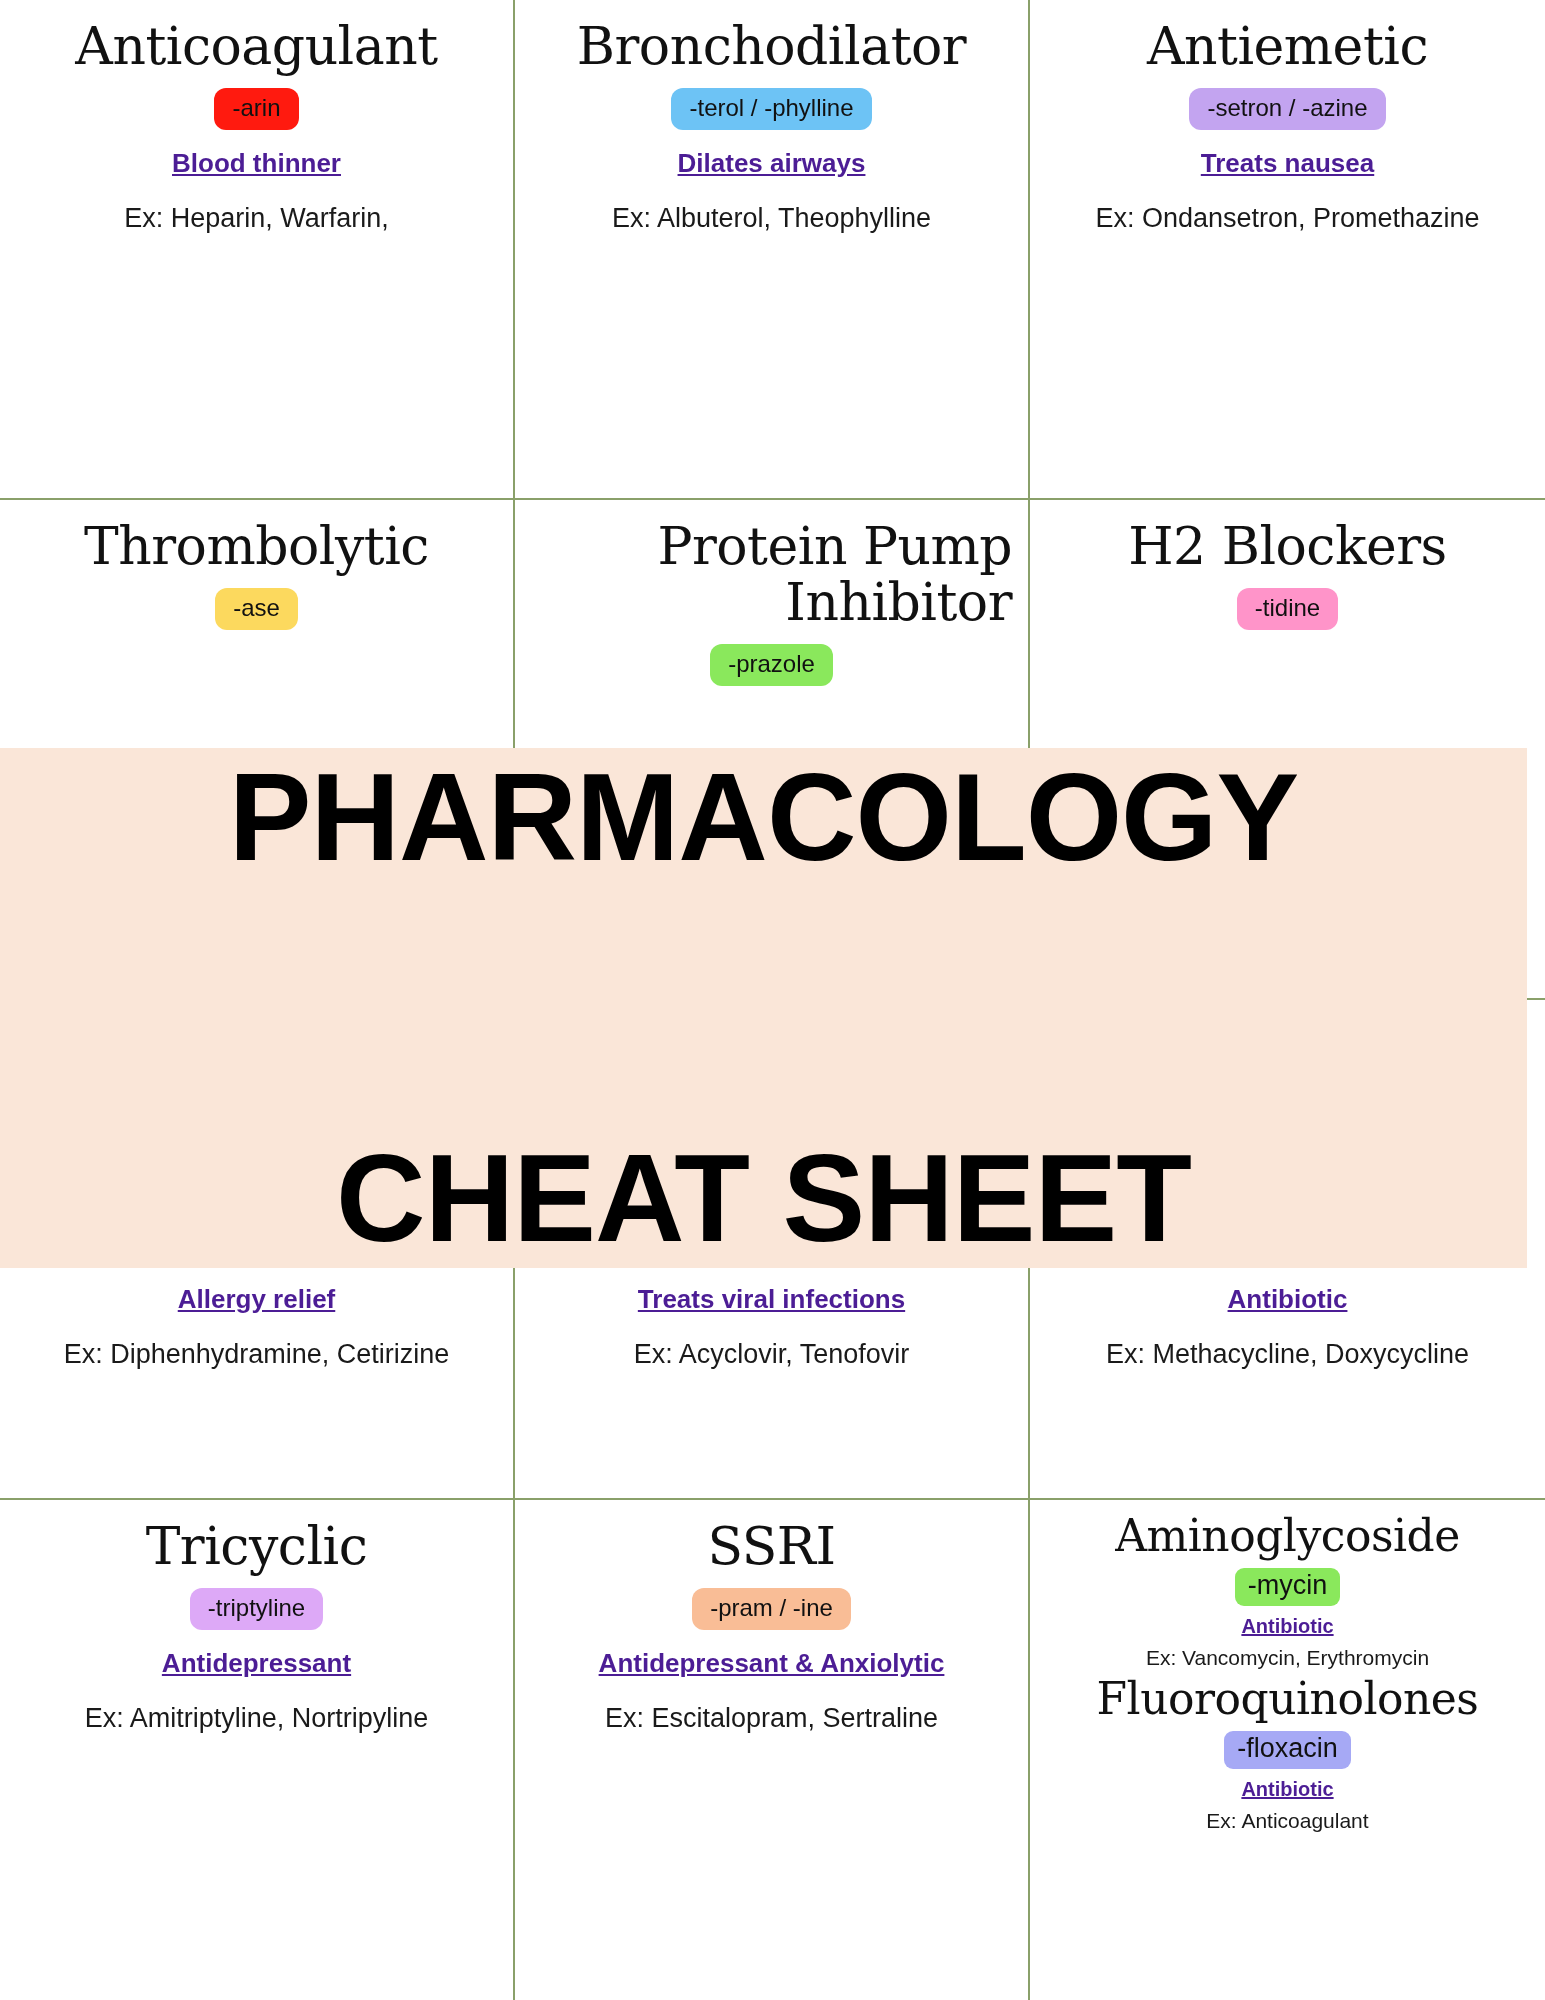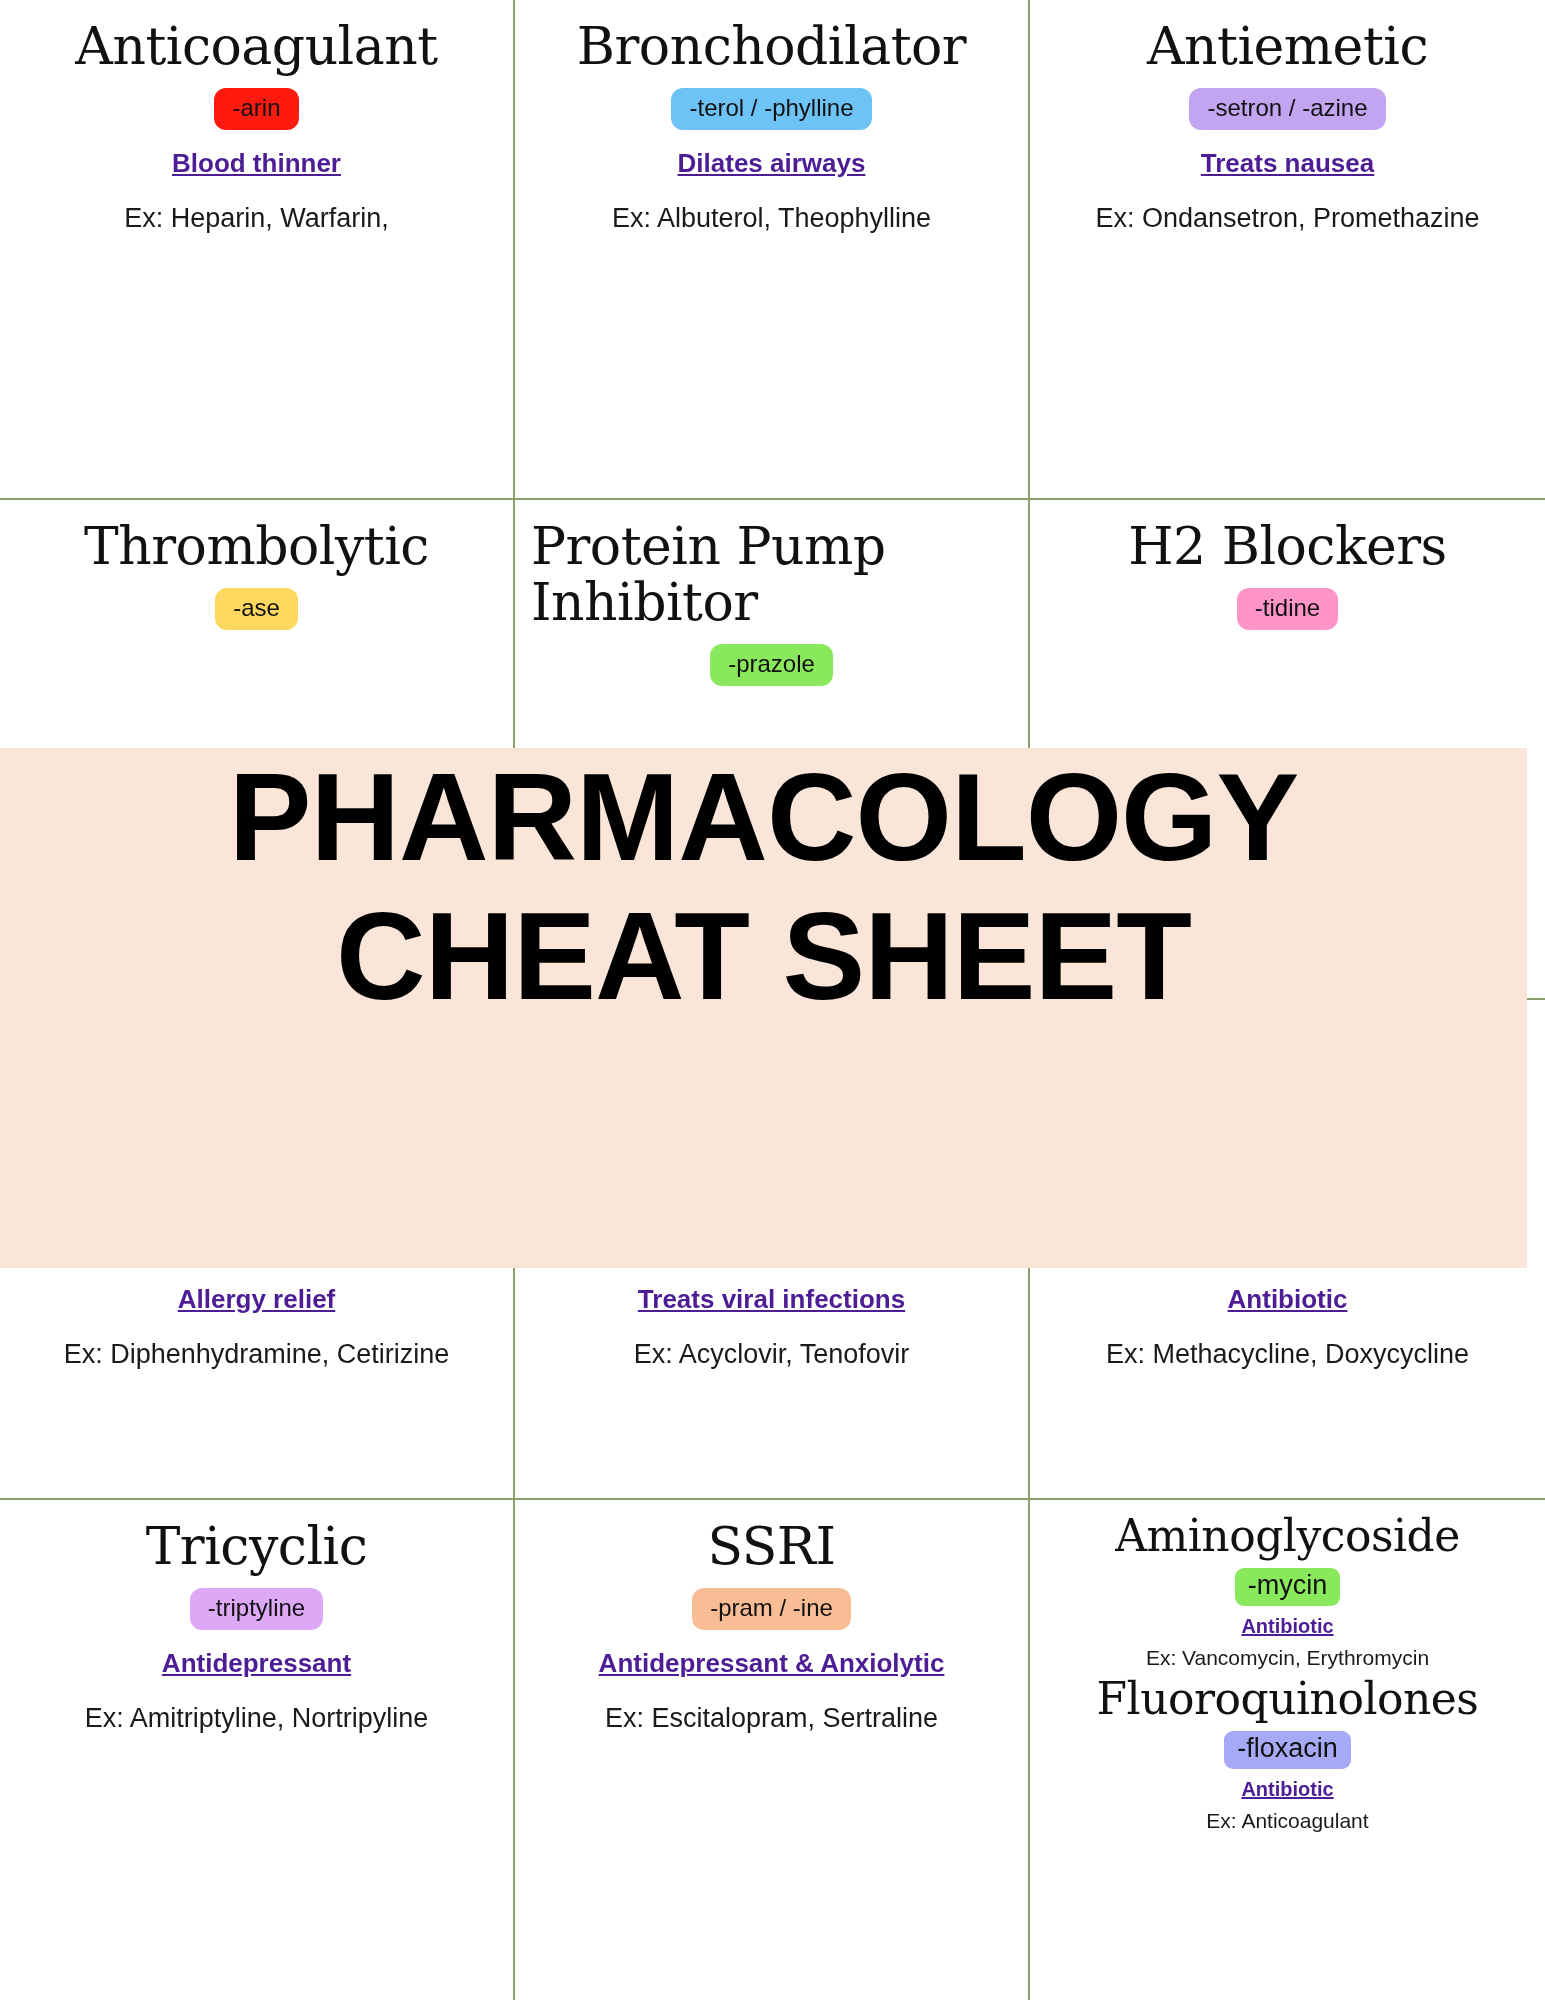--- a/index.html
+++ b/index.html
@@ -23,21 +23,21 @@
     grid-template-rows: repeat(4, 1fr);
   }
 
   .cell {
     border-right: 2px solid #8aa06a;
     border-bottom: 2px solid #8aa06a;
     padding: 14px 16px 10px;
     display: flex;
     flex-direction: column;
     align-items: center;
-    text-align: left;
+    text-align: right;
     overflow: hidden;
   }
   .cell.col-last { border-right: none; }
   .cell.row-last { border-bottom: none; }
 
   .title {
     font-family: "DejaVu Serif", serif;
     font-weight: 400;
     font-size: 52px;
     line-height: 1.08;
@@ -105,21 +105,21 @@
   .banner {
     position: absolute;
     left: 0;
     right: 18px;
     top: 748px;
     height: 520px;
     background: #fae6d8;
     display: flex;
     flex-direction: column;
     align-items: center;
-    justify-content: flex-start;
+    justify-content: space-between;
     z-index: 5;
   }
   .banner-line {
     font-family: "Liberation Sans", sans-serif;
     font-weight: bold;
     font-size: 124px;
     line-height: 1.12;
     letter-spacing: -1px;
     color: #000;
     text-align: center;

